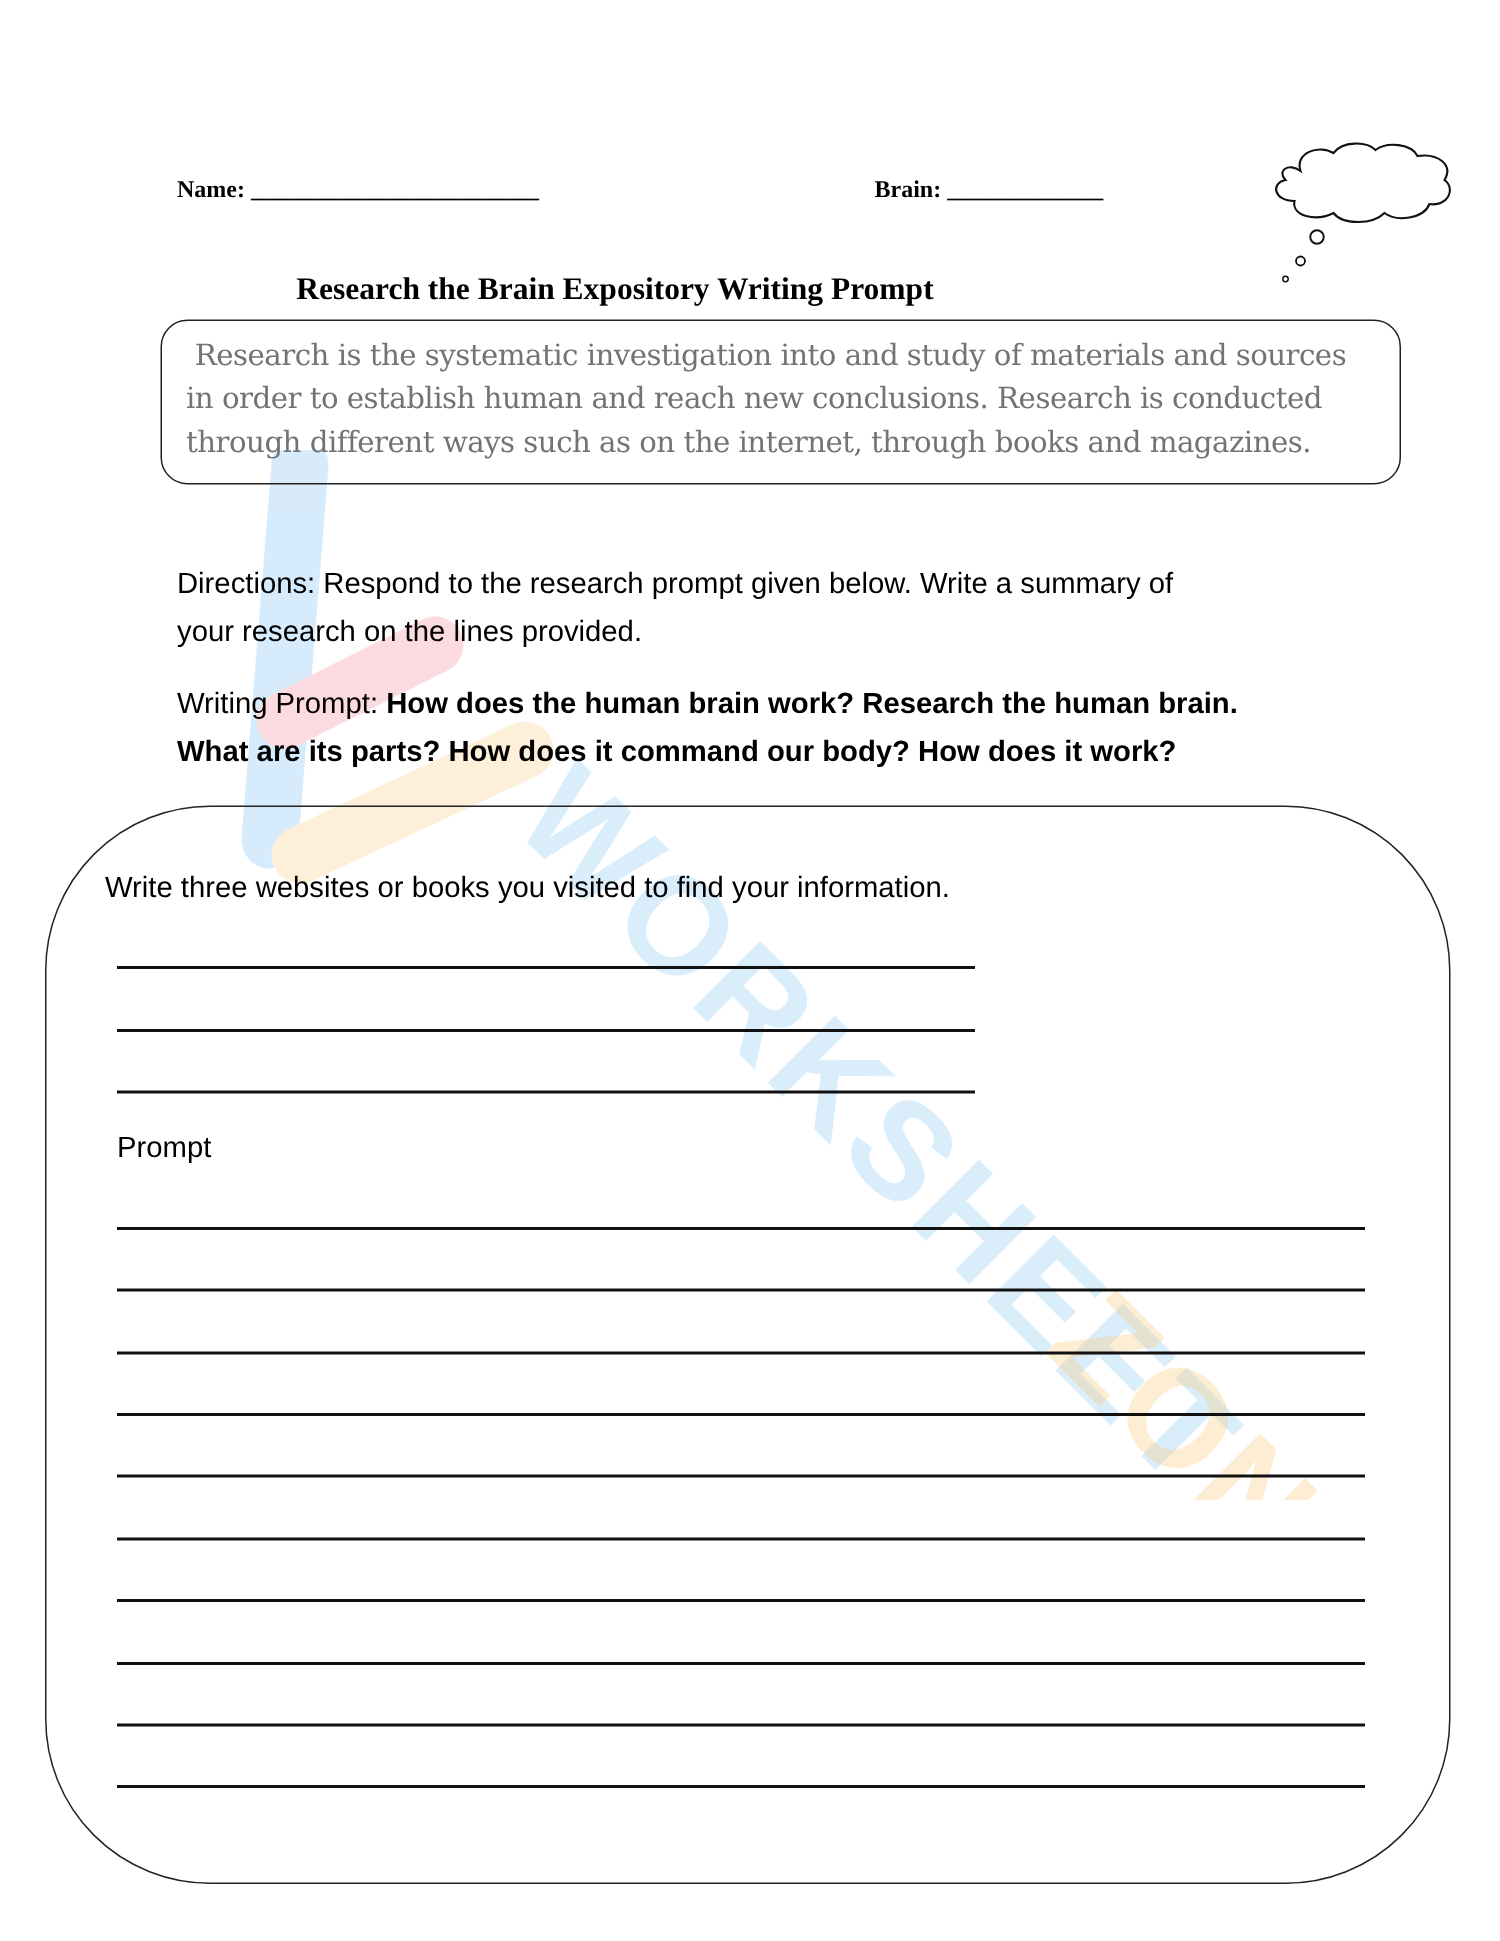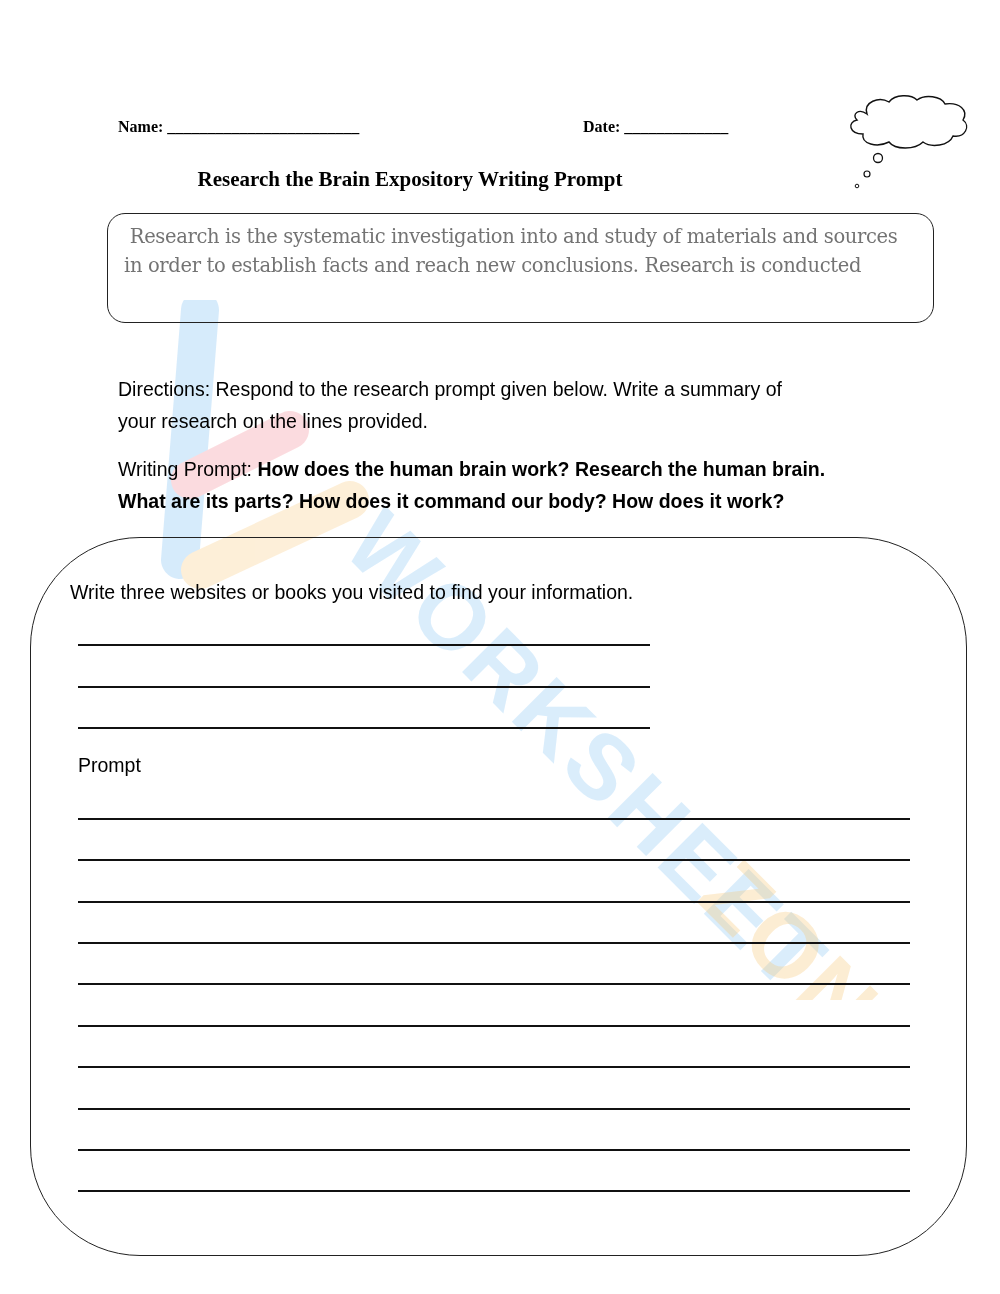--- a/index.html
+++ b/index.html
@@ -7,21 +7,21 @@
     width: 1000px; height: 1294px; background: #ffffff;
     position: relative; overflow: hidden;
     font-family: "Liberation Serif", serif; color: #000;
   }
   .abs { position: absolute; }
   .hdr {
     font-family: "Liberation Serif", serif; font-weight: bold; font-size: 16px;
     white-space: nowrap;
   }
   .title {
-    left: 0; width: 820px; text-align: center; top: 167px;
+    left: 0; width: 820px; text-align: center; top: 180px;
     font-family: "Liberation Serif", serif; font-weight: bold; font-size: 21px;
   }
   .defbox {
     left: 107px; top: 213px; width: 827px; height: 110px;
     border: 1.5px solid #222; border-radius: 18px; box-sizing: border-box;
   }
   .deftext {
     left: 124px; top: 222px; width: 800px;
     font-family: "DejaVu Serif", serif; font-size: 19.5px; line-height: 29px; color: #737373;
     letter-spacing: -0.35px;
@@ -49,37 +49,38 @@
   </g>
   <text x="180" y="250" transform="rotate(45 180 250)" font-family="Liberation Sans, sans-serif" font-size="92" font-weight="bold" fill="#7cc0f4" opacity="0.28" letter-spacing="4">WORKSHEET</text>
   <text x="535" y="600" transform="rotate(45 535 600)" font-family="Liberation Sans, sans-serif" font-size="92" font-weight="bold" fill="#f8c878" opacity="0.32" letter-spacing="4">ZONE</text>
 </svg>
 
 <div class="abs hdr" style="left:118px; top:118px;">
   <span>Name:</span>
   <span>________________________</span>
 </div>
 <div class="abs hdr" style="left:583px; top:118px;">
-  <span>Date:</span>
+  <span>Brain:</span>
   <span>_____________</span>
 </div>
 
 <svg class="abs" style="left:845px; top:92px;" width="128" height="100" viewBox="0 0 128 100">
   <path d="M22 22 C 18 10, 34 4, 44 10 C 50 2, 66 2, 72 8 C 80 2, 96 4, 100 12 C 114 10, 124 18, 118 28 C 126 34, 120 46, 108 44 C 104 54, 86 56, 78 50 C 70 58, 50 58, 44 50 C 32 56, 16 52, 18 42 C 4 42, 2 30, 12 28 C 6 22, 14 16, 22 22 Z" fill="#fff" stroke="#111" stroke-width="1.4"></path>
   <circle cx="33" cy="66" r="4.5" fill="#fff" stroke="#111" stroke-width="1.3"></circle>
   <circle cx="22" cy="82" r="3" fill="#fff" stroke="#111" stroke-width="1.2"></circle>
   <circle cx="12" cy="94" r="1.8" fill="#fff" stroke="#111" stroke-width="1"></circle>
 </svg>
 
 <div class="abs title">Research the Brain Expository Writing Prompt</div>
 
 <div class="abs defbox"></div>
 <div class="abs deftext">
   <div style="white-space:pre;"> Research is the systematic investigation into and study of materials and sources</div>
-  <div>in order to establish facts and reach new conclusions. Research is conducted</div>
+  <div>in order to establish human and reach new conclusions. Research is conducted</div>
+  <div>through different ways such as on the internet, through books and magazines.</div>
 </div>
 
 <div class="abs body-text" style="left:118px; top:378px;">Directions: Respond to the research prompt given below. Write a summary of</div>
 <div class="abs body-text" style="left:118px; top:410px;">your research on the lines provided.</div>
 
 <div class="abs body-text" style="left:118px; top:458px;text-align:right;">
   <span style="white-space:pre;">Writing Prompt: </span><b>How does the human brain work? Research the human brain.</b>
 </div>
 <div class="abs body-text" style="left:118px; top:490px; font-weight:bold;text-align:center;">What are its parts? How does it command our body? How does it work?</div>
 

